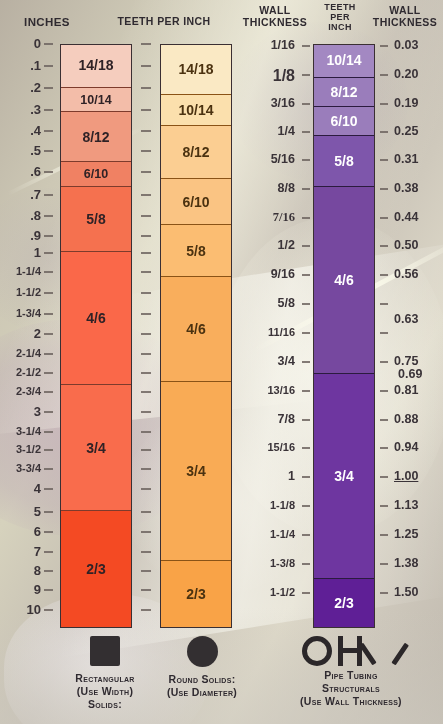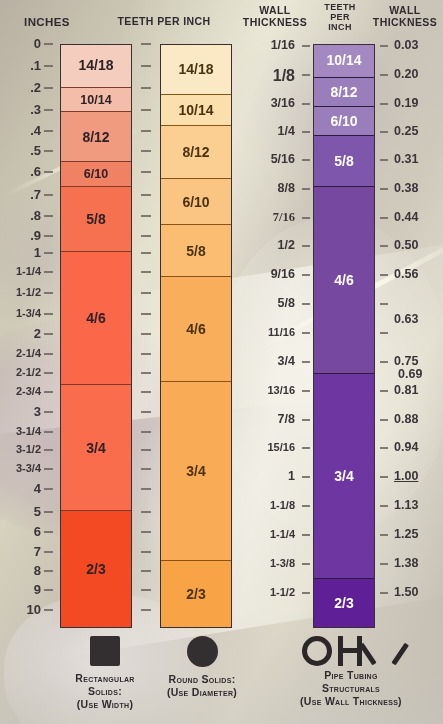--- a/index.html
+++ b/index.html
@@ -472,22 +472,22 @@
       <div class="row" style="left: 16px; top: 557.125px; font-size: 12.5px; text-align: left;">1.38</div>
       <div class="tick" style="left: 2px; width: 8px; top: 563px;"></div>
       <div class="row" style="left: 16px; top: 586.125px; font-size: 12.5px; text-align: left;">1.50</div>
       <div class="tick" style="left: 2px; width: 8px; top: 592px;"></div>
     </div>
 
   <div class="legend-item" style="left:40px;top:636px;width:130px;">
     <div class="sq"></div>
     <div class="cap" style="font-size:10.5px;">
       <div>Rectangular</div>
+      <div>(Use Width)</div>
       <div>Solids:</div>
-      <div>(Use Width)</div>
     </div>
   </div>
 
   <div class="legend-item" style="left:139px;top:636px;width:126px;">
     <div class="ci"></div>
     <div class="cap" style="font-size:10.5px;">
       <div>Round Solids:</div>
       <div>(Use Diameter)</div>
     </div>
   </div>

